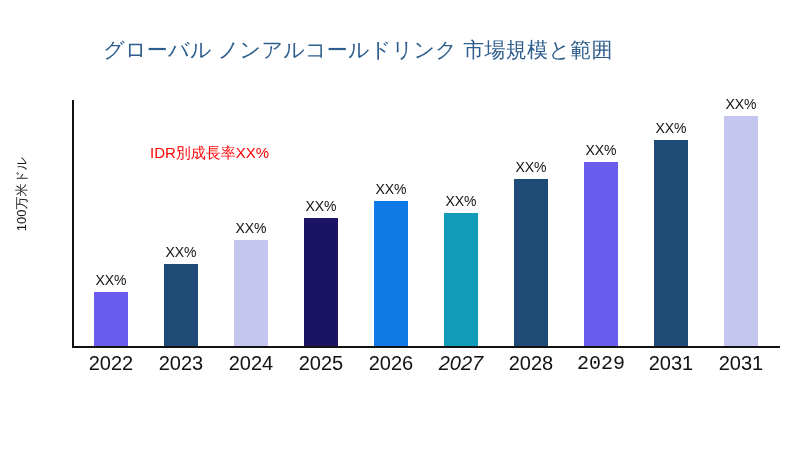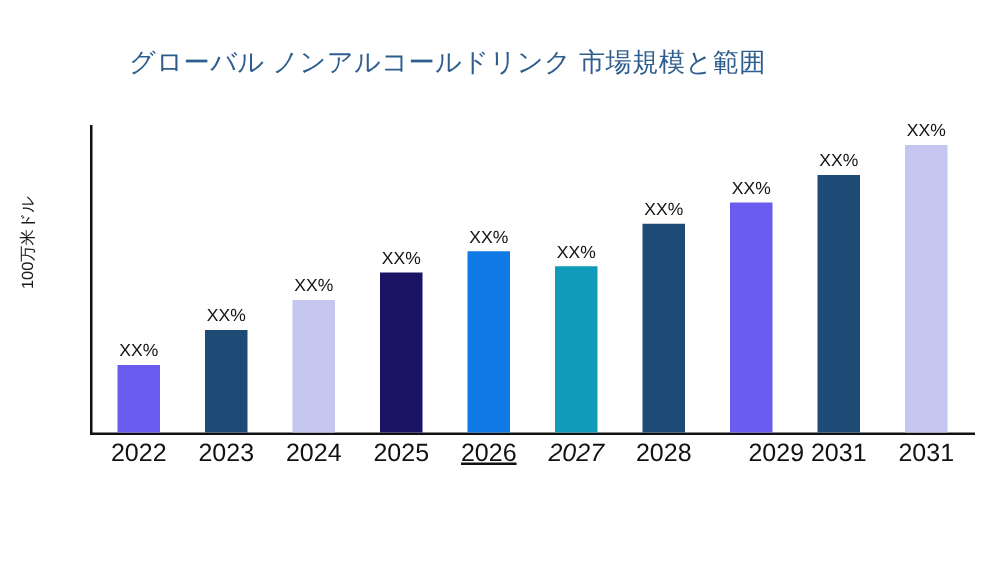--- a/index.html
+++ b/index.html
@@ -133,20 +133,21 @@
 
 <div id="chart-root">
 
   <div id="chart-title">グローバル ノンアルコールドリンク 市場規模と範囲</div>
 
   <div id="y-axis-label">100万米ドル</div>
 
   <div id="plot-area">
     <div id="y-axis-line"></div>
     <div id="x-axis-line"></div>
+    <div id="growth-annotation">IDR別成長率XX%</div>
     <div id="bars-layer">
         <div class="bar-group" style="left: 22px;">
           <div class="bar-value-label" style="bottom: 58px;">XX%</div>
           <div class="bar-rect" style="height: 54px; background: rgb(107, 92, 240);"></div>
         </div>
         <div class="bar-group" style="left: 92px;">
           <div class="bar-value-label" style="bottom: 86px;">XX%</div>
           <div class="bar-rect" style="height: 82px; background: rgb(30, 74, 118);"></div>
         </div>
         <div class="bar-group" style="left: 162px;">
@@ -182,22 +183,22 @@
           <div class="bar-rect" style="height: 230px; background: rgb(197, 198, 240);"></div>
         </div>
       </div>
   </div>
 
   <div id="x-tick-labels">
       <div class="x-tick" style="left: 6px;">2022</div>
       <div class="x-tick" style="left: 76px;">2023</div>
       <div class="x-tick" style="left: 146px;">2024</div>
       <div class="x-tick" style="left: 216px;">2025</div>
-      <div class="x-tick" style="left: 286px; text-decoration: underline;">2026</div>
+      <div class="x-tick" style="left: 286px;">2026</div>
       <div class="x-tick" style="left: 356px; font-style: italic;">2027</div>
       <div class="x-tick" style="left: 426px;">2028</div>
-      <div class="x-tick" style="left: 516px;">2029</div>
+      <div class="x-tick" style="left: 496px; font-family: Liberation Mono, monospace;">2029</div>
       <div class="x-tick" style="left: 566px;">2031</div>
       <div class="x-tick" style="left: 636px;">2031</div>
     </div>
 
 
 </div>
 
 </body></html>

